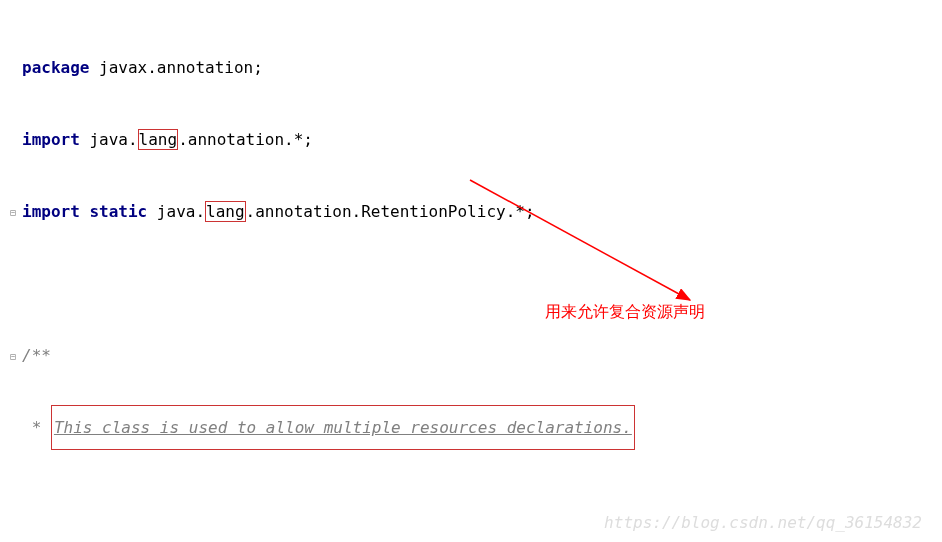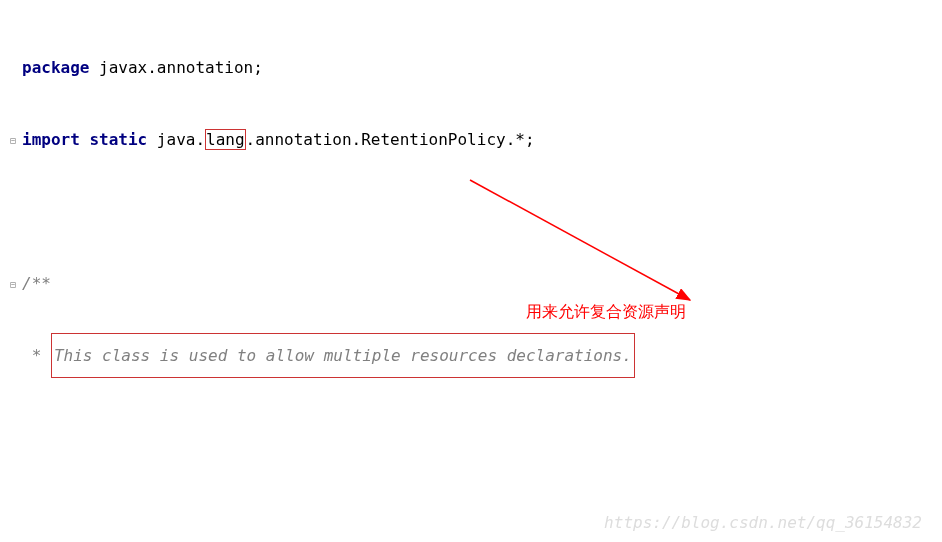--- a/index.html
+++ b/index.html
@@ -27,21 +27,21 @@
     .line {
       display: flex;
       align-items: flex-start;
     }
     .code {
       flex: 1;
     }
     .kw-navy { color: #000080; font-weight: bold; }
     .text-black { color: #000000; }
     .comment { color: #808080; font-style: italic; }
-    .doc-box { border: 1px solid #cc3333; padding: 12px 2px; }
+    .doc-box { border: 1px solid #cc3333; padding: 12px 2px; text-decoration: underline; }
     .red-box { border: 1px solid #cc3333; }
     .fold-icon {
       display: inline-block;
       width: 14px;
       height: 14px;
       font-size: 10px;
       color: #999;
       text-align: center;
       line-height: 14px;
       vertical-align: middle;
@@ -64,20 +64,21 @@
       color: #ddd;
       font-size: 16px;
       font-style: italic;
     }
   </style>
 </head>
 <body>
 
 <div class="editor">
   <div class="line"><span class="gutter"></span><span class="code"><span class="kw-navy">package</span><span class="text-black"> javax.annotation;</span></span></div>
+  <div class="line"><span class="gutter"></span><span class="code"><span class="kw-navy">import</span><span class="text-black"> java.</span><span class="text-black red-box">lang</span><span class="text-black">.annotation.*;</span></span></div>
   <div class="line"><span class="gutter"><span class="fold-icon">⊟</span></span><span class="code"><span class="kw-navy">import static</span><span class="text-black"> java.</span><span class="text-black red-box">lang</span><span class="text-black">.annotation.RetentionPolicy.*;</span></span></div>
   <div class="line"><span class="gutter"></span><span class="code"> </span></div>
   <div class="line"><span class="gutter"><span class="fold-icon">⊟</span></span><span class="code"><span class="comment">/**</span></span></div>
   <div class="line"><span class="gutter"></span><span class="code"><span class="comment"> * </span><span class="comment doc-box">This class is used to allow multiple resources declarations.</span></span></div>
   
   
   
   
   
   
@@ -93,15 +94,15 @@
 
 <svg class="arrow-svg" style="left:460px; top:170px;" width="280" height="160">
   <defs>
     <marker id="arrowhead" markerWidth="10" markerHeight="8" refX="9" refY="4" orient="auto">
       <polygon points="0 0, 10 4, 0 8" fill="#ff0000"></polygon>
     </marker>
   </defs>
   <line x1="10" y1="10" x2="230" y2="130" stroke="#ff0000" stroke-width="1.5" marker-end="url(#arrowhead)"></line>
 </svg>
 
-<div class="annotation-label" style="left:526px; top:302px;">用来允许复合资源声明</div>
+<div class="annotation-label" style="left:545px; top:302px;">用来允许复合资源声明</div>
 
 <div class="watermark">https://blog.csdn.net/qq_36154832</div>
 
 </body></html>

